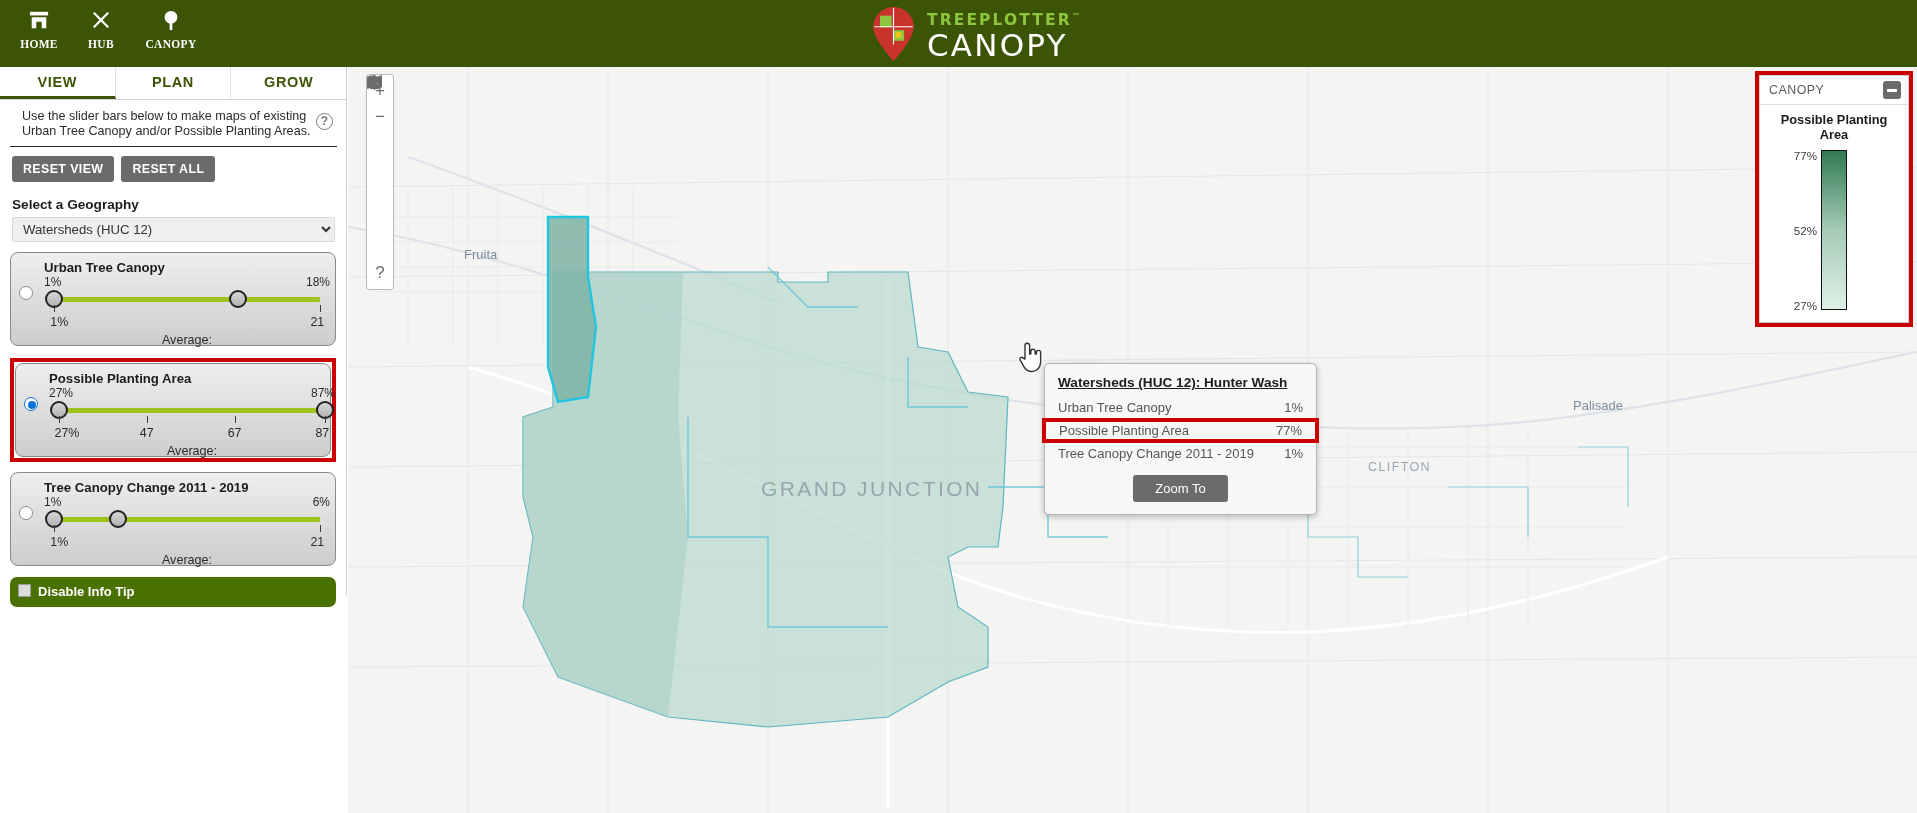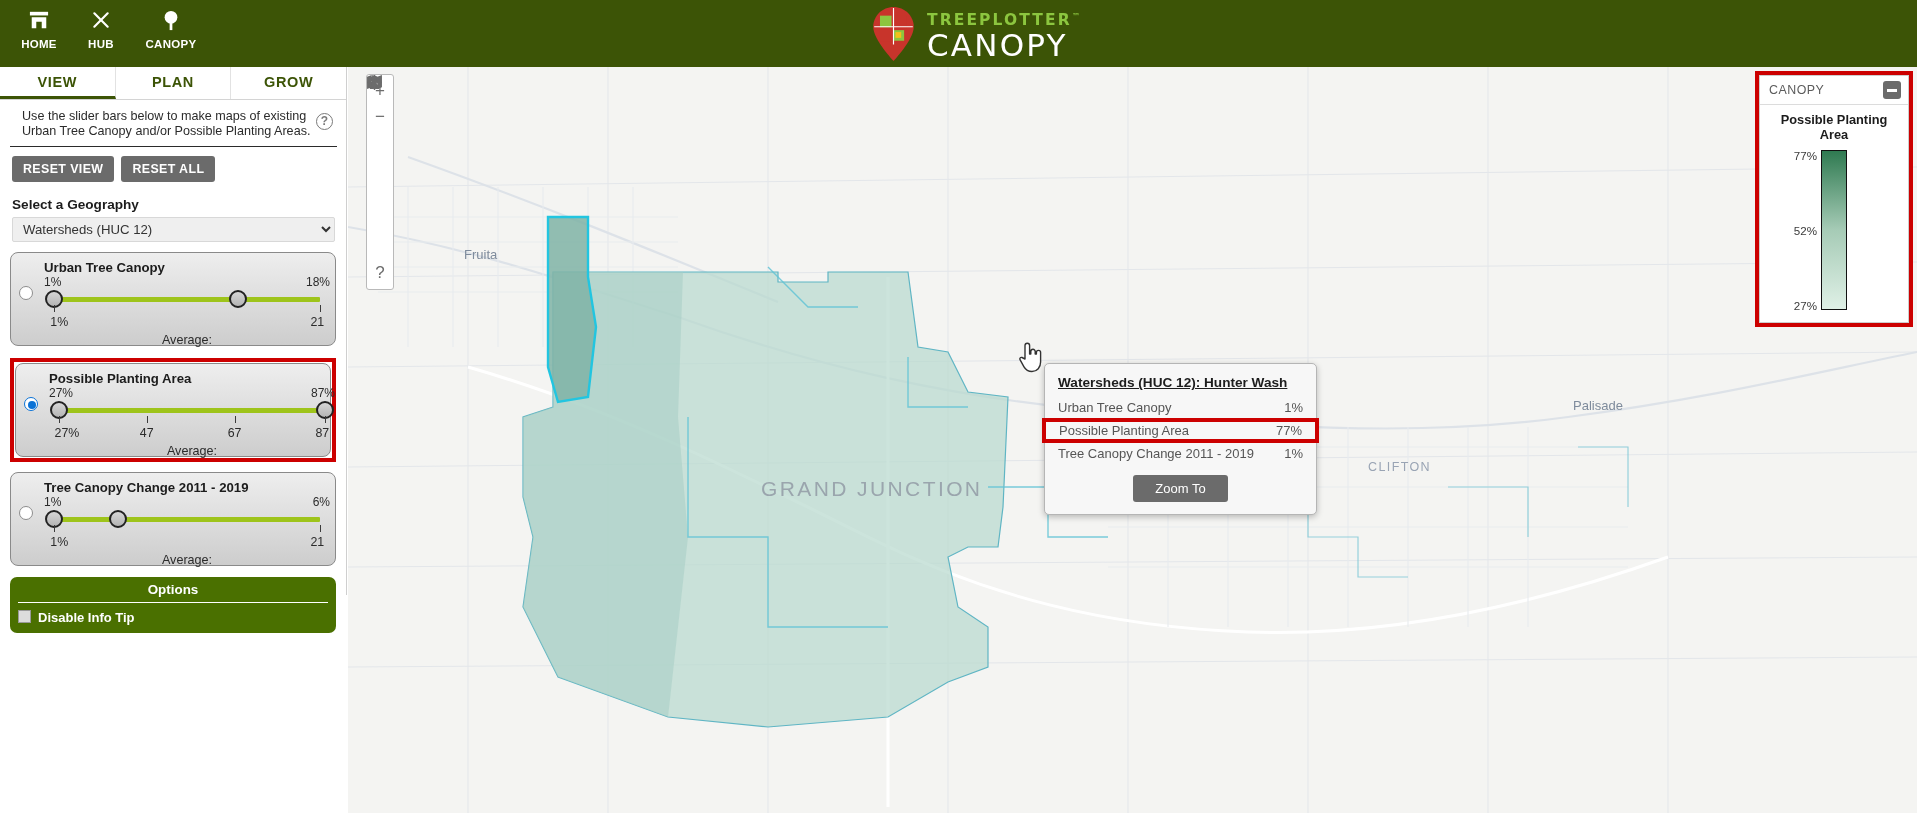--- a/index.html
+++ b/index.html
@@ -10,21 +10,21 @@
     font-family: "Liberation Sans", sans-serif;
     background: #ffffff;
   }
   #app { position: relative; width: 1917px; height: 813px; }
 
   
   .topbar {
     position: absolute; left: 0; top: 0; width: 1917px; height: 67px;
     background: #3c5406;
   }
-  .nav-icons { display: flex; align-items: flex-start; padding: 7px 0 0 8px; gap: 0; }
+  .nav-icons { display: flex; align-items: flex-start; padding: 7px 0 0 8px; gap: 0; font-family: Liberation Serif, serif; }
   .nav-item {
     width: 62px; text-align: center; color: #ffffff; cursor: pointer;
     padding-top: 3px;
   }
   .nav-item .glyph { display:block; height: 26px; line-height: 26px; font-size: 21px; color:#fff; }
   .nav-item .nav-label {
     display: block; font-size: 11.5px; font-weight: bold; letter-spacing: .3px;
     color: #ffffff; margin-top: 2px; white-space: nowrap;
   }
   .nav-item.wide { width: 78px; }
@@ -369,21 +369,20 @@
           <div class="ticklabels">
             <span class="ticklabel" style="left:2%">1%</span>
             <span class="ticklabel" style="left:99%">21</span>
           </div>
           <div class="avg">Average:</div>
         </div>
       </div>
     </div>
 
     <div class="options-box">
-      <div class="options-title">Options</div>
       <div class="option-row">
         <span class="chk"></span>
         <span class="option-label">Disable Info Tip</span>
       </div>
     </div>
 
   </div>
 
   <div class="map">
     <svg width="1569" height="746">

